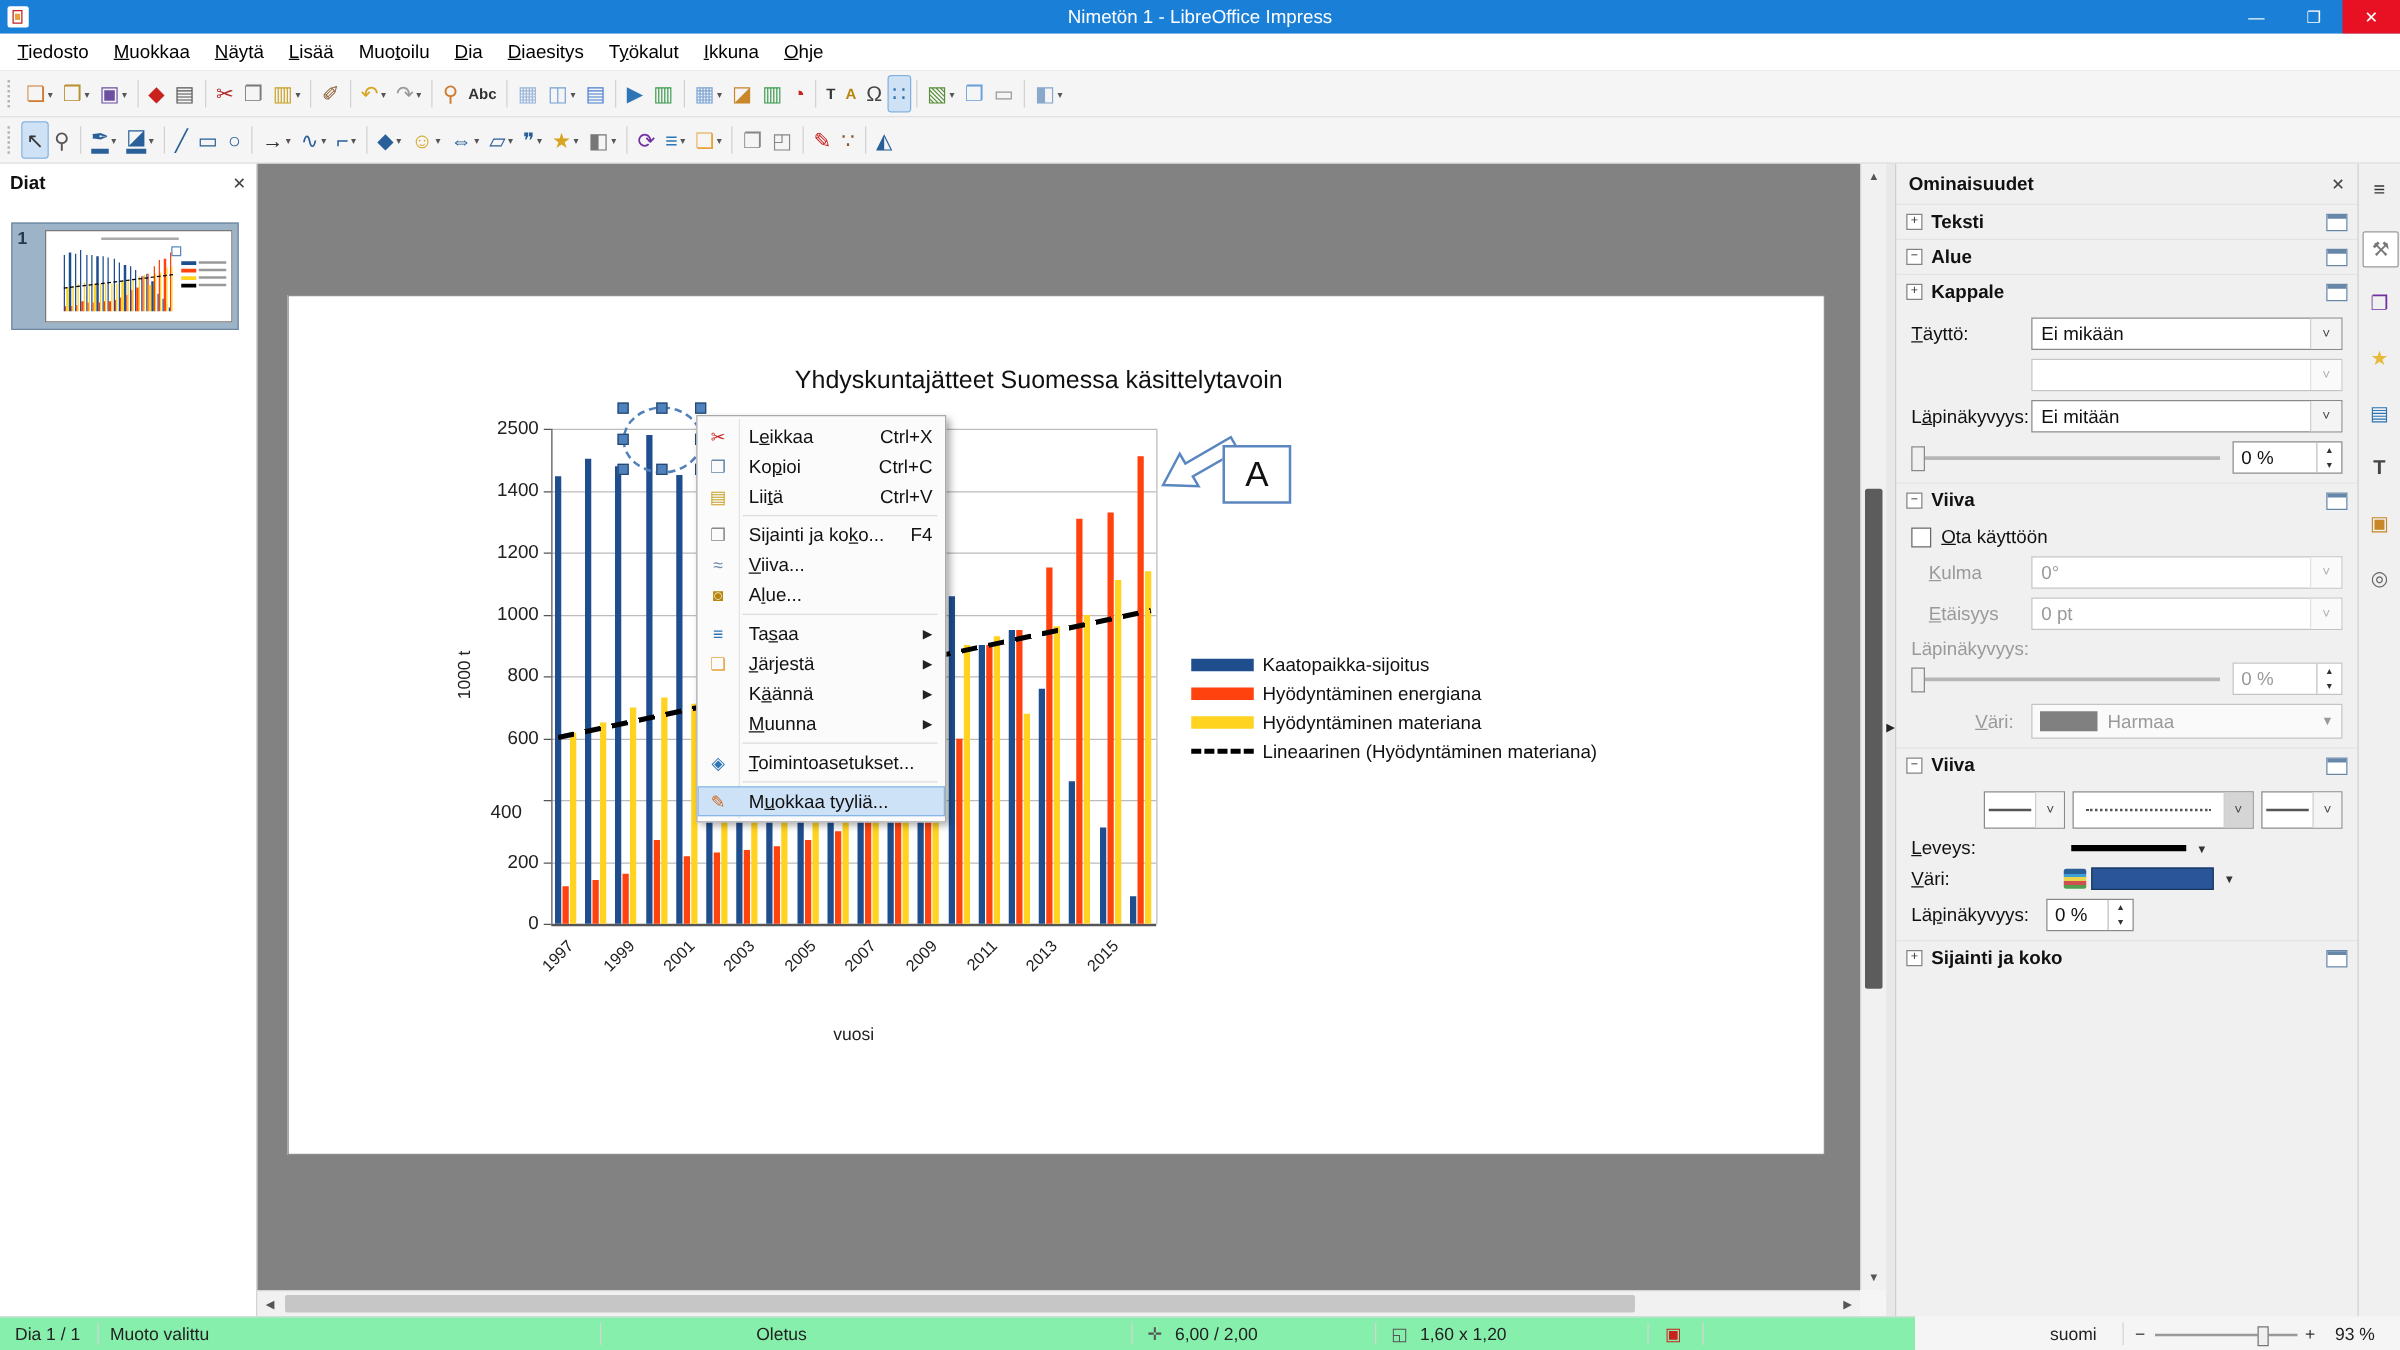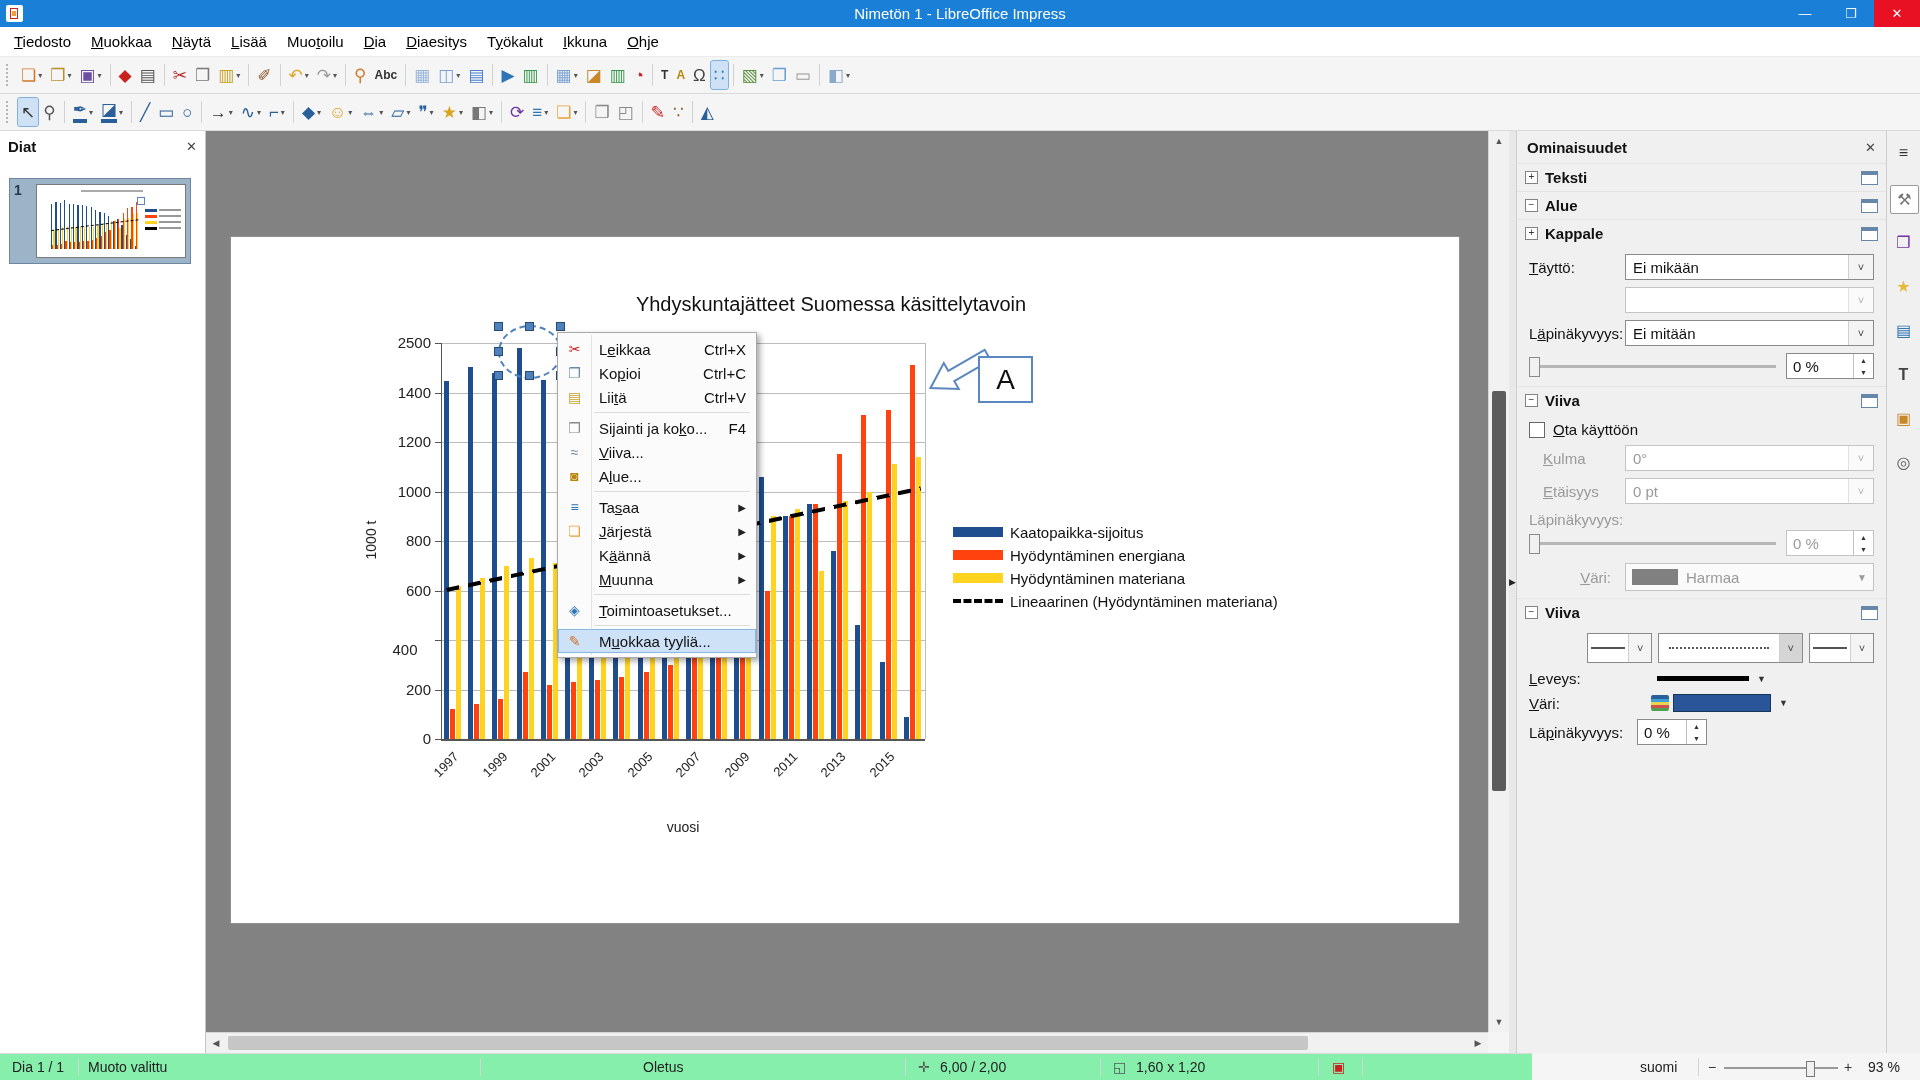--- a/index.html
+++ b/index.html
@@ -798,39 +798,44 @@
       <span class="sb-label">Lä<u>p</u>inäkyvyys:</span>
       <div class="spin" style="width:70px;margin-left:12px;">
         <span class="val">0 %</span>
         <span class="btns">
             <span>▲</span>
             <span>▼</span>
           </span>
       </div>
     </div>
 
+    <div class="sb-sec">
+      <span class="exp plus"></span>
+      <span class="sec-label">Sijainti ja koko</span>
+      <span class="dlg-launch"></span>
+    </div>
   </div>
 
   <div class="tabstrip" id="tabstrip">
       <div class="tab-ic" style="top: 8px; color: rgb(51, 51, 51);">≡</div>
       <div class="tab-ic active" style="top: 54px; color: rgb(119, 119, 119);">⚒</div>
       <div class="tab-ic" style="top: 98px; color: rgb(112, 48, 160);">❐</div>
       <div class="tab-ic" style="top: 142px; color: rgb(232, 185, 58);">★</div>
       <div class="tab-ic" style="top: 186px; color: rgb(46, 117, 182);">▤</div>
       <div class="tab-ic" style="top: 230px; color: rgb(68, 68, 68); font-weight: bold;">T</div>
       <div class="tab-ic" style="top: 274px; color: rgb(200, 136, 42);">▣</div>
       <div class="tab-ic" style="top: 318px; color: rgb(102, 102, 102);">◎</div>
     </div>
 
   <div class="statusbar">
     <div class="sb-field" style="left:12px;">Dia 1 / 1</div>
     <div class="status-sep" style="left:78px;"></div>
     <div class="sb-field" style="left:88px;">Muoto valittu</div>
     <div class="status-sep" style="left:480px;"></div>
-    <div class="sb-field" style="left:605px;margin-left:38px;">Oletus</div>
+    <div class="sb-field" style="left:605px;">Oletus</div>
     <div class="status-sep" style="left:905px;"></div>
     <div class="sb-field" style="left:918px;color:#555;">✛</div>
     <div class="sb-field" style="left:940px;">6,00 / 2,00</div>
     <div class="status-sep" style="left:1100px;"></div>
     <div class="sb-field" style="left:1113px;color:#555;">◱</div>
     <div class="sb-field" style="left:1136px;">1,60 x 1,20</div>
     <div class="status-sep" style="left:1318px;"></div>
     <div class="sb-field mod-icon" style="left:1332px;">▣</div>
     <div class="status-sep" style="left:1362px;"></div>
     <div class="sb-field" style="left:1640px;">suomi</div>

